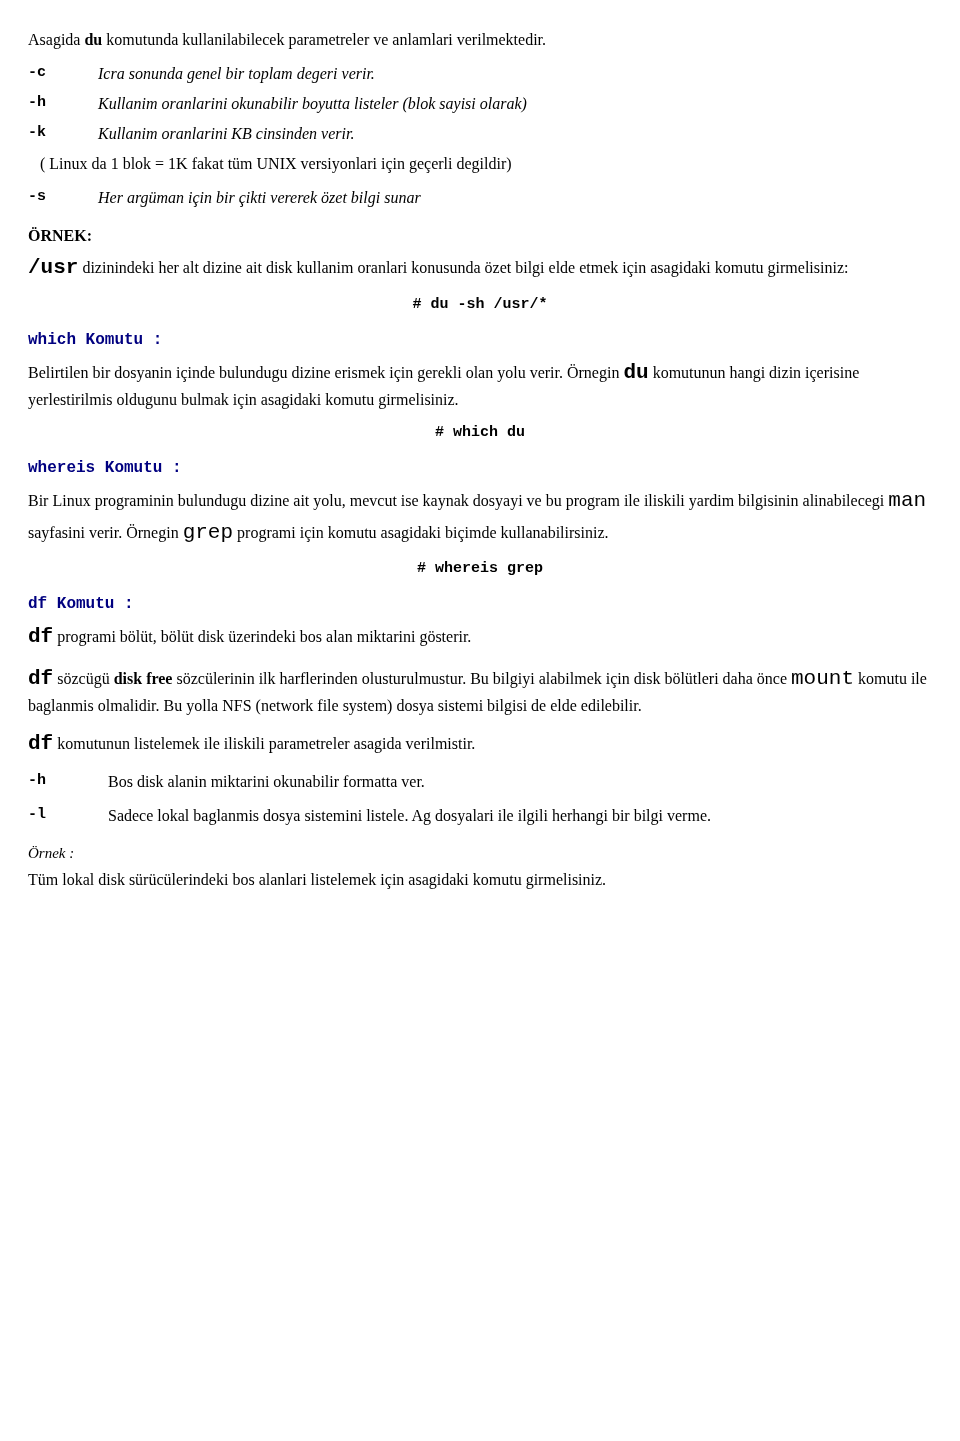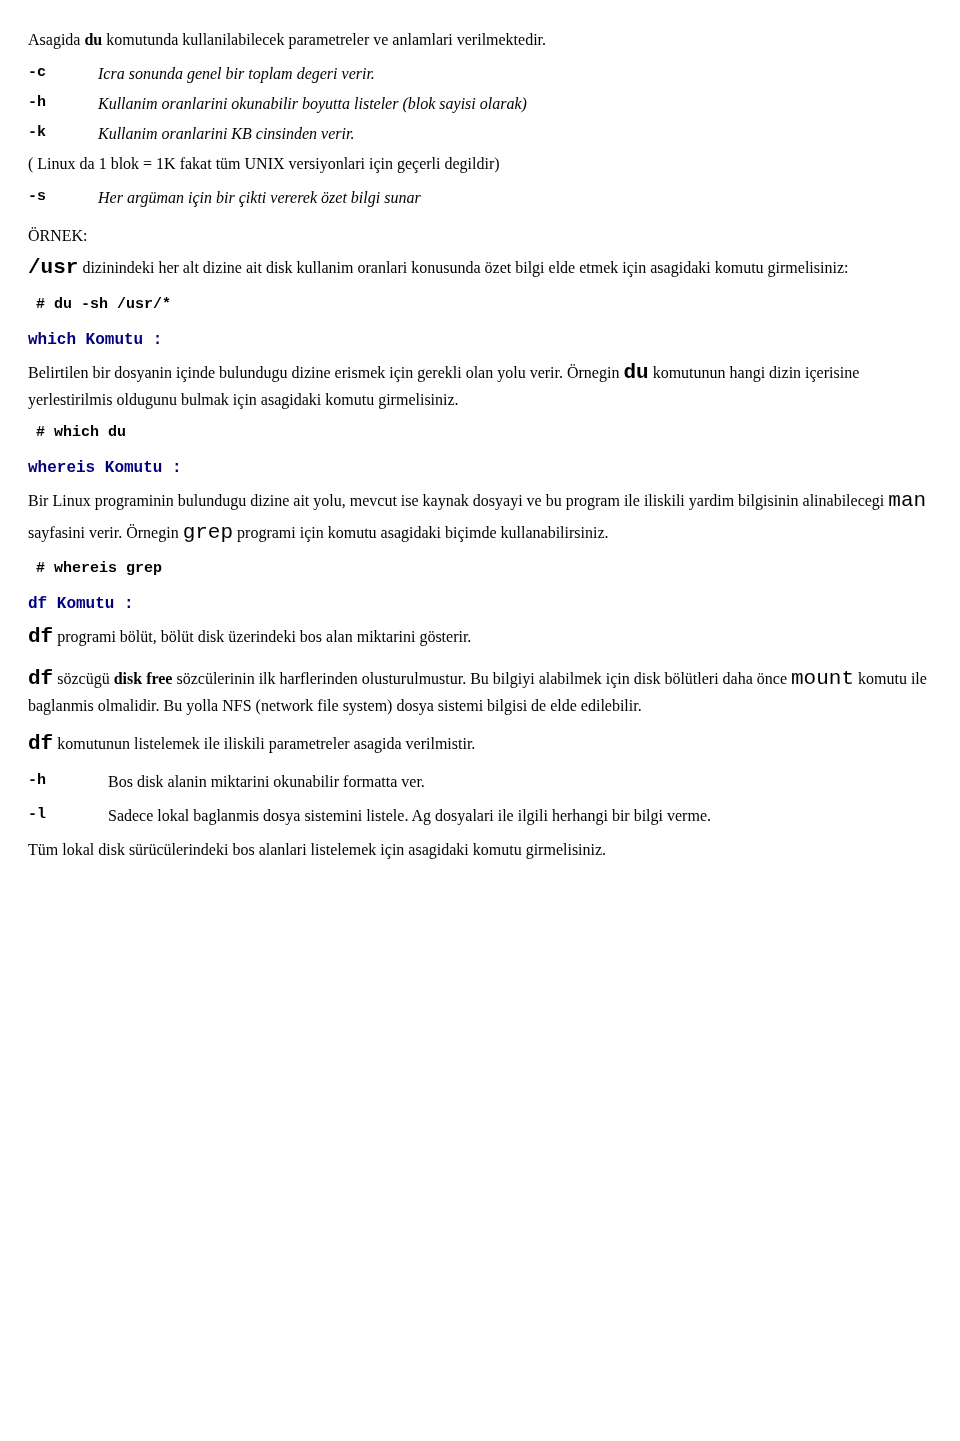--- a/index.html
+++ b/index.html
@@ -36,22 +36,23 @@
       font-weight: bold;
       font-size: 16px;
       color: #000080;
       margin-top: 18px;
       margin-bottom: 8px;
     }
 
     .block-code {
       font-family: "Courier New", Courier, monospace;
       font-size: 15px;
-      margin: 12px 0 12px 8px;
+      margin: 12px 0 12px 0;
       display: block;
+      text-align: center;
     }
 
     .inline-code {
       font-family: "Courier New", Courier, monospace;
       font-size: 21px;
     }
 
     .param-line {
       display: flex;
       flex-direction: row;
@@ -68,21 +69,21 @@
     }
 
     .param-desc {
       flex: 1;
       font-style: italic;
     }
 
     .ornek-label {
       font-family: "Times New Roman", Times, serif;
       font-size: 16px;
-      font-weight: normal;
+      font-weight: bold;
       margin-top: 14px;
       margin-bottom: 4px;
     }
 
     .ornek-desc {
       margin-bottom: 6px;
       line-height: 1.5;
     }
 
     .df-param-row {
@@ -128,21 +129,21 @@
   <div class="param-line">
     <span class="param-key bold">-h</span>
     <span class="param-desc">Kullanim oranlarini okunabilir boyutta listeler (blok sayisi olarak)</span>
   </div>
 
   <div class="param-line">
     <span class="param-key bold">-k</span>
     <span class="param-desc">Kullanim oranlarini KB cinsinden verir.</span>
   </div>
 
-  <p style="margin-left: 0; margin-top: 6px;">( Linux da 1 blok = 1K fakat tüm UNIX versiyonlari için geçerli degildir)</p>
+  <p style="margin-left: 12px; margin-top: 6px;">( Linux da 1 blok = 1K fakat tüm UNIX versiyonlari için geçerli degildir)</p>
 
   <div class="param-line" style="margin-top: 6px;">
     <span class="param-key bold">-s</span>
     <span class="param-desc">Her argüman için bir çikti vererek özet bilgi sunar</span>
   </div>
 
   <div style="margin-top: 14px;">
     <p class="ornek-label">ÖRNEK:</p>
     <p class="ornek-desc">
       <span class="inline-code bold">/usr</span><span> dizinindeki her alt dizine ait disk kullanim oranlari konusunda özet bilgi elde etmek için asagidaki komutu girmelisiniz:</span>
@@ -184,16 +185,17 @@
     <div class="df-param-row" style="margin-top:8px;">
       <span class="df-param-key bold">-h</span>
       <span class="df-param-val">Bos disk alanin miktarini okunabilir formatta ver.</span>
     </div>
 
     <div class="df-param-row">
       <span class="df-param-key bold">-l</span>
       <span class="df-param-val">Sadece lokal baglanmis dosya sistemini listele. Ag dosyalari ile ilgili herhangi bir bilgi verme.</span>
     </div>
 
+    <p class="örnek-small">Örnek :</p>
     <p>Tüm lokal disk sürücülerindeki bos alanlari listelemek için asagidaki komutu girmelisiniz.</p>
   </div>
 
 </div>
 
 </body></html>

